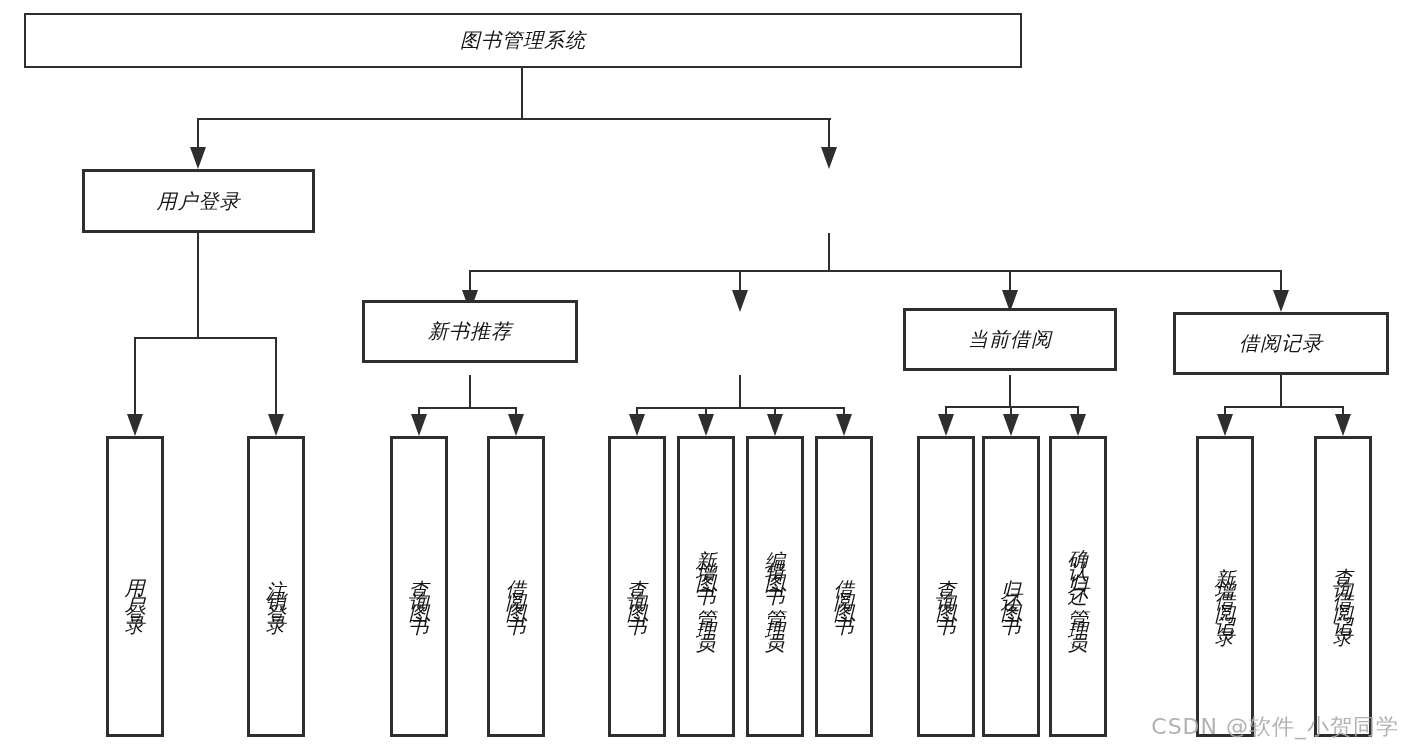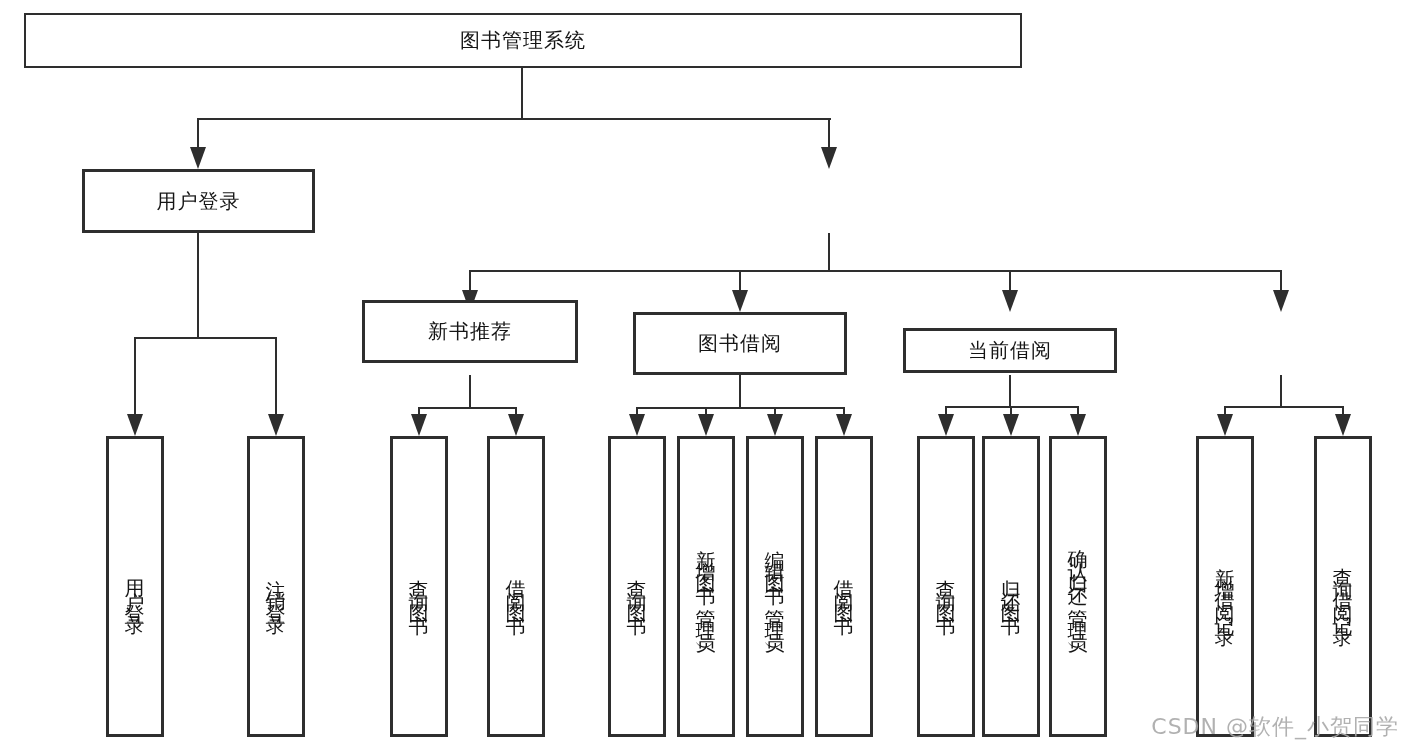--- a/index.html
+++ b/index.html
@@ -13,20 +13,21 @@
   .box{
     position:absolute;
     box-sizing:border-box;
     background:#ffffff;
     border:3px solid #2e2e2e;
     display:flex;align-items:center;justify-content:center;
     color:#151515;
     font-size:20px;
     letter-spacing:1px;
     text-align:center;
+    font-style:italic;
   }
   .box.l1{border-width:2px;font-size:20px;}
   .leaf{
     writing-mode:vertical-rl;
     text-orientation:mixed;
     letter-spacing:12px;
     line-height:1;
     font-size:20px;
     padding-top:3px;
   }
@@ -76,22 +77,22 @@
   <div class="vl" style="left:469px;top:270px;height:22px"></div>
   <div class="arrow" style="left:462px;top:290px"></div>
   <div class="vl" style="left:739px;top:270px;height:22px"></div>
   <div class="arrow" style="left:732px;top:290px"></div>
   <div class="vl" style="left:1009px;top:270px;height:22px"></div>
   <div class="arrow" style="left:1002px;top:290px"></div>
   <div class="vl" style="left:1280px;top:270px;height:22px"></div>
   <div class="arrow" style="left:1273px;top:290px"></div>
 
   <div class="box" style="left:362px;top:300px;width:216px;height:63px">新书推荐</div>
-  <div class="box" style="left:633px;top:312px;width:214px;height:63px">图书借阅</div>
-  <div class="box" style="left:903px;top:328px;width:214px;height:45px">当前借阅</div>
+  <div class="box" style="left:903px;top:308px;width:214px;height:63px">当前借阅</div>
+  <div class="box" style="left:1173px;top:312px;width:216px;height:63px">借阅记录</div>
 
   <div class="vl" style="left:469px;top:375px;height:34px"></div>
   <div class="hl" style="left:418px;top:407px;width:99px"></div>
   <div class="vl" style="left:418px;top:407px;height:10px"></div>
   <div class="arrow" style="left:411px;top:414px"></div>
   <div class="vl" style="left:515px;top:407px;height:10px"></div>
   <div class="arrow" style="left:508px;top:414px"></div>
 
   <div class="vl" style="left:739px;top:375px;height:34px"></div>
   <div class="hl" style="left:636px;top:407px;width:209px"></div>

